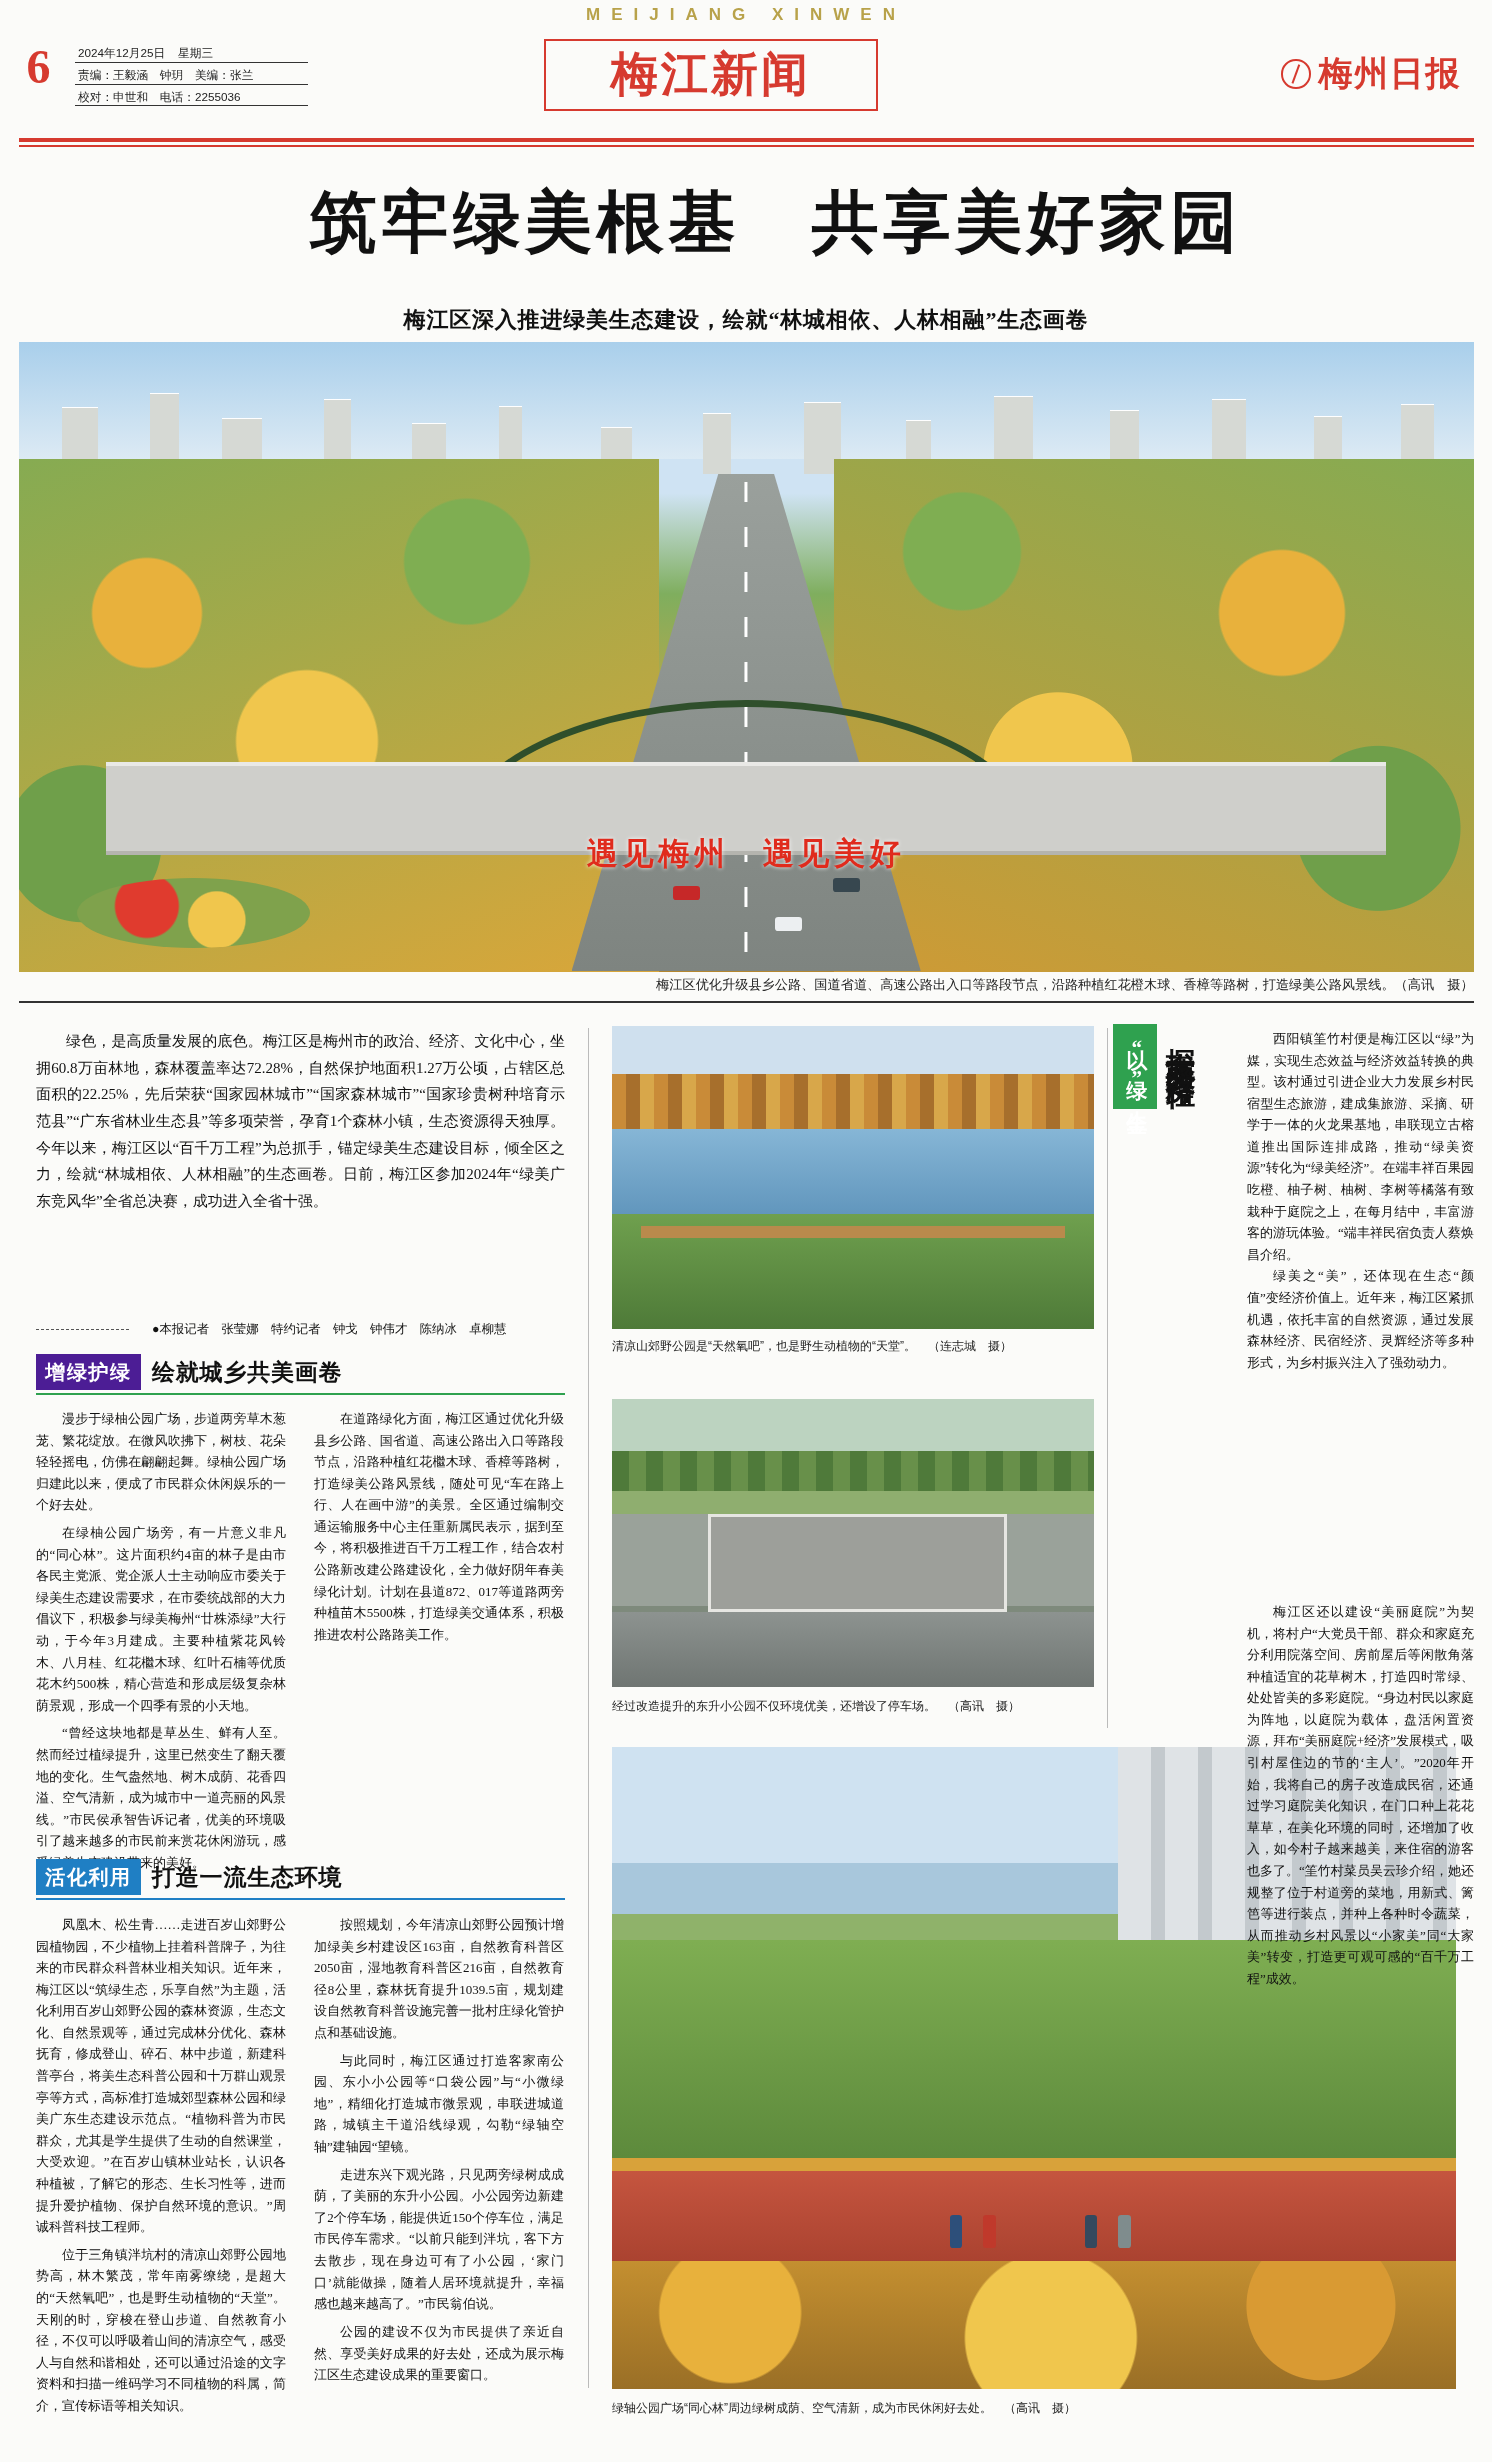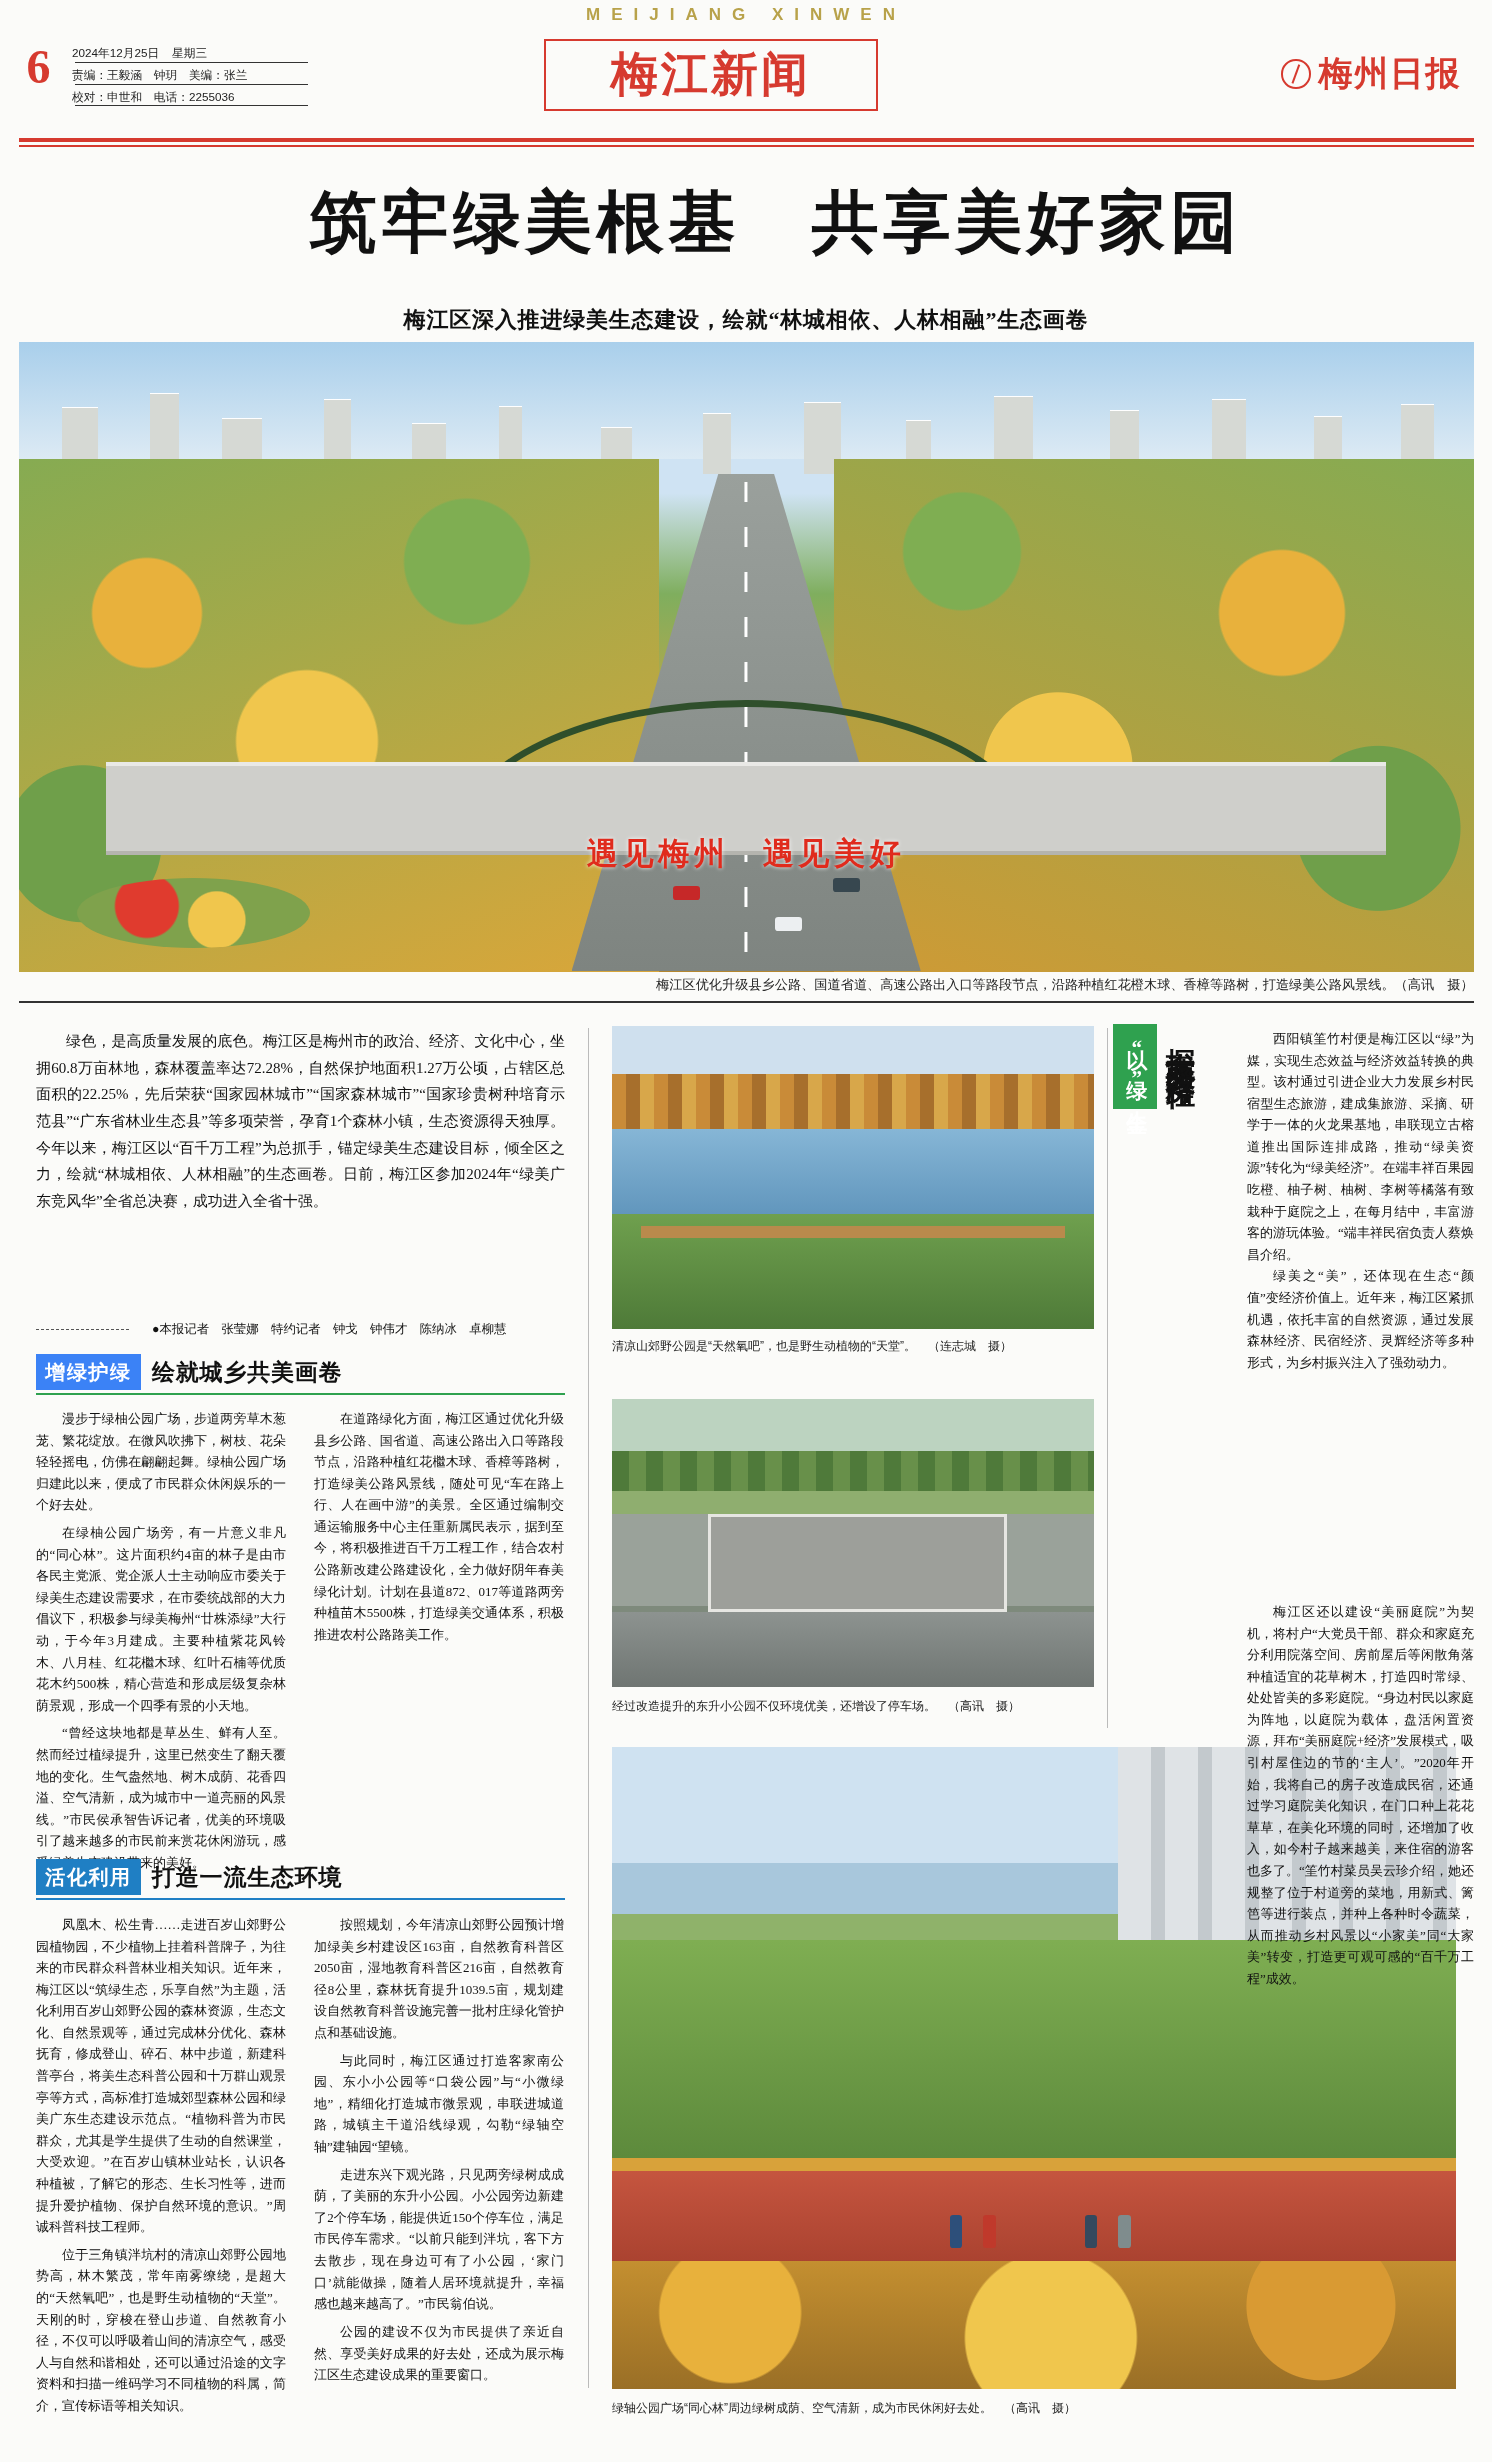--- a/index.html
+++ b/index.html
@@ -39,21 +39,21 @@
     position: absolute;
     left: 26.4px; top: 20px;
     font-size: 48px;
     font-weight: bold;
     color: #d63a2f;
     font-family: "Liberation Serif", serif;
     line-height: 1;
   }
   .meta-block {
     position: absolute;
-    left: 72px; top: 18.7px;
+    left: 78px; top: 18.7px;
     font-size: 11.7px;
     color: #222;
     font-family: "Liberation Sans", sans-serif;
     line-height: 1.9;
   }
   .meta-rule { position:absolute; left:75px; width:233px; border-top:0.8px solid #333; }
   .meta-rule.r1 { top: 39px; }
   .meta-rule.r2 { top: 61px; }
   .meta-rule.r3 { top: 82px; }
 
@@ -219,21 +219,21 @@
     font-size: 12.4px; color:#111; font-family:"Liberation Sans", sans-serif;
   }
   .byline-dash { flex:0 0 93px; border-top:0.8px dashed #555; height:0; }
   .byline-mark { color:#111; }
 
   
   .sec-head {
     position:absolute; display:flex; align-items:center; gap:11px;
   }
   .sec-tag {
-    background:#3b82f6; color:#fff; font-size:20px; font-weight:bold;
+    background:#4c1d95; color:#fff; font-size:20px; font-weight:bold;
     padding:4.7px 9.3px; letter-spacing:1.6px; font-family:"Liberation Serif", serif;
   }
   .sec-tag.blue { background:#1f7fc4; }
   .sec-title {
     font-size:23px; font-weight:bold; color:#111; letter-spacing:0.8px;
   }
   .sec-underline {
     position:absolute; height:2.3px; background:#2fa14f;
   }
   .sec-underline.blue { background:#1f7fc4; }

